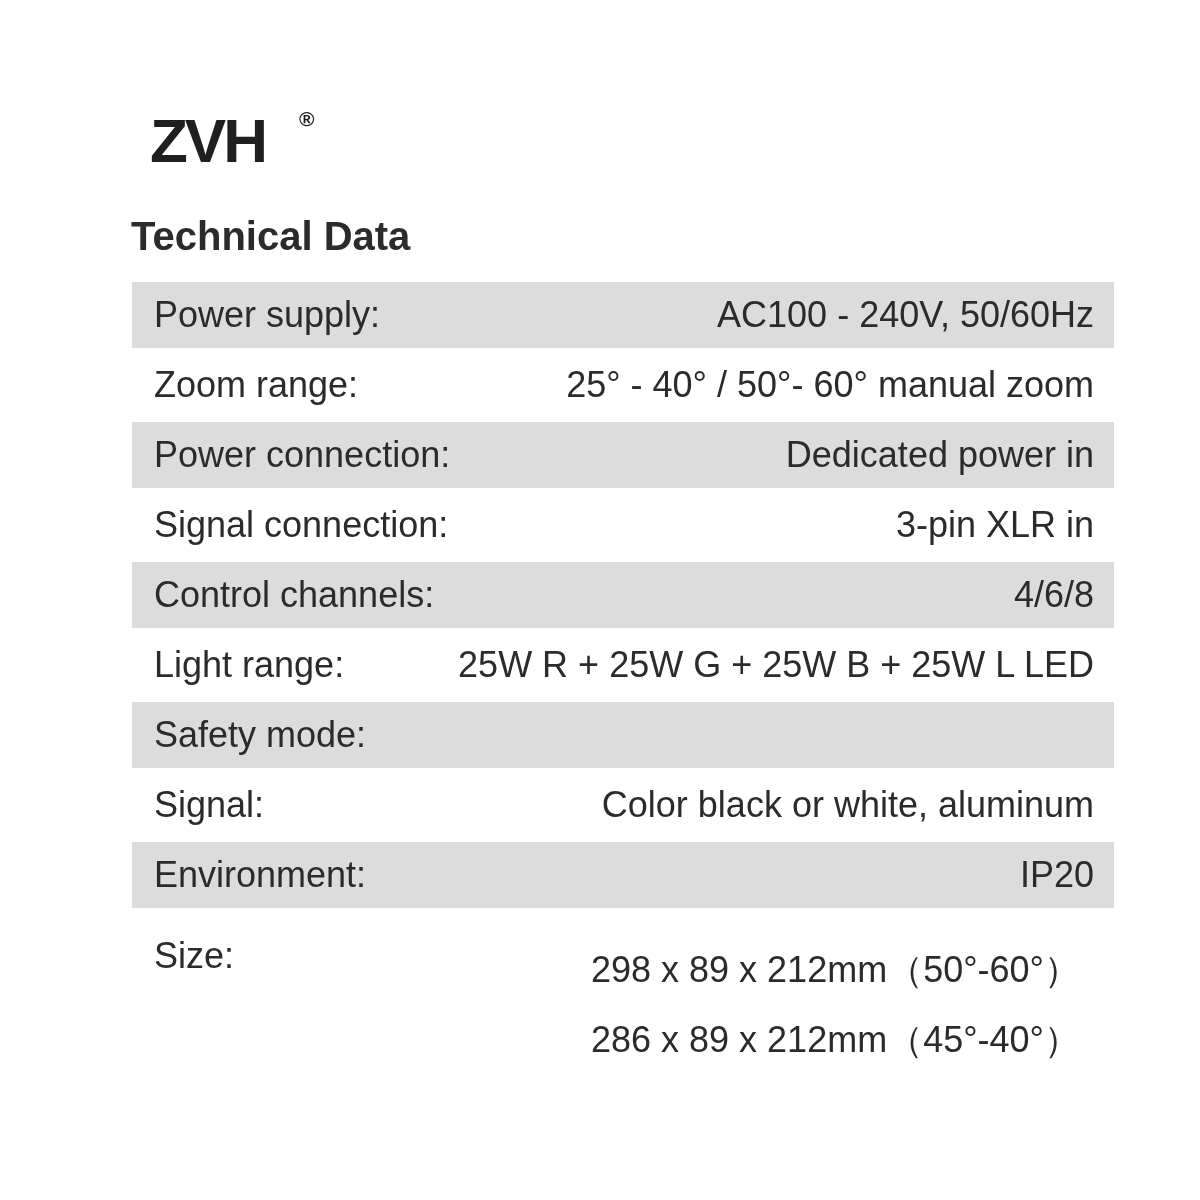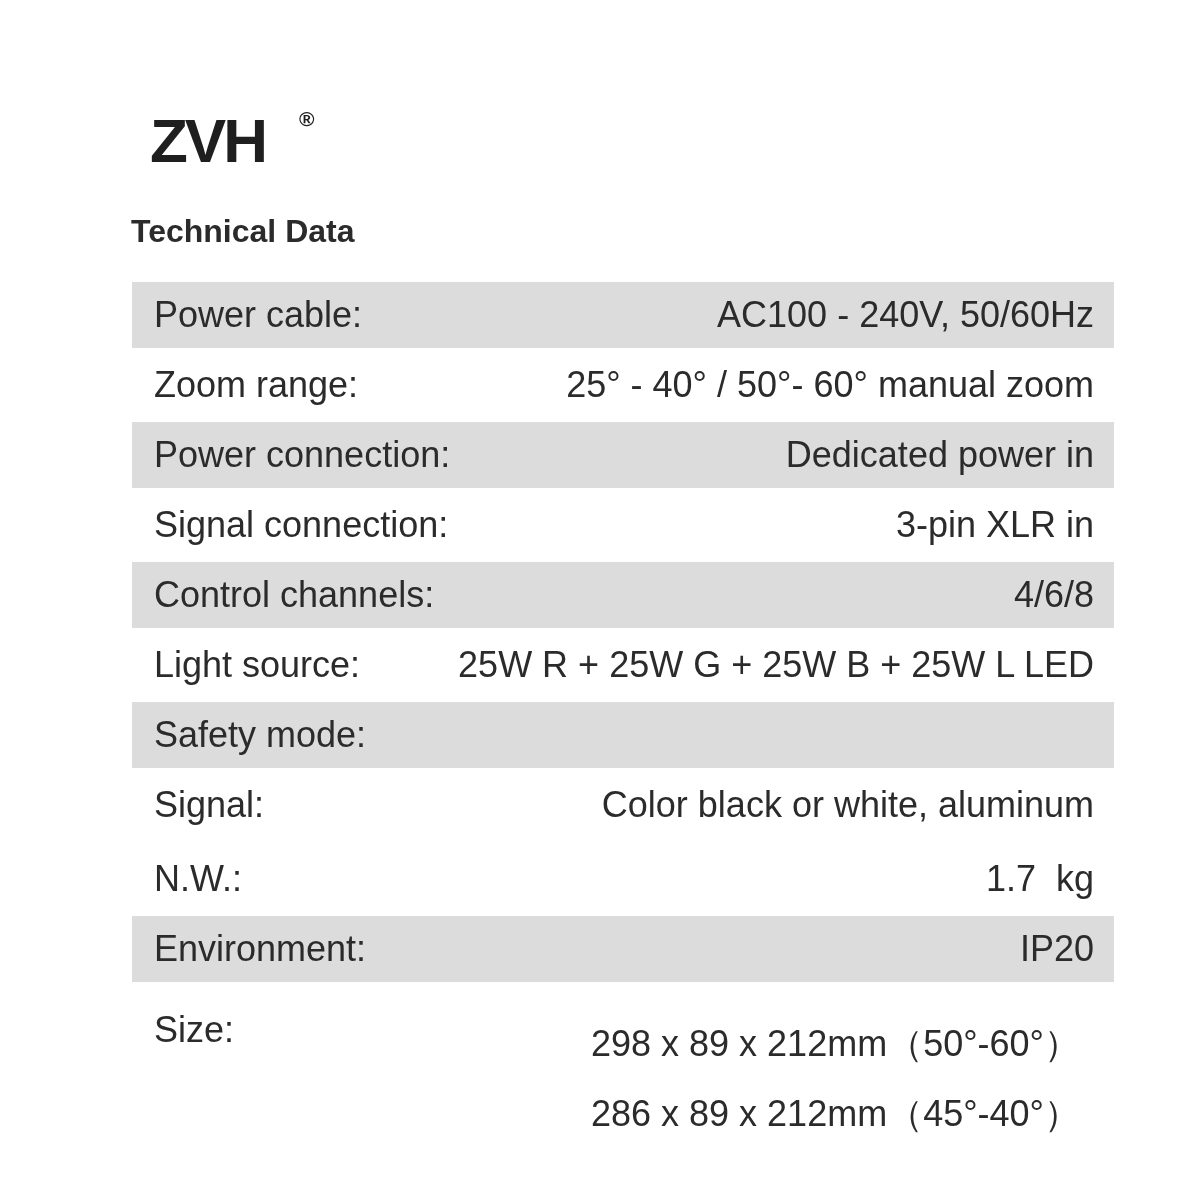--- a/index.html
+++ b/index.html
@@ -19,21 +19,21 @@
   }
   .logo .reg {
     display: inline-block;
     font-size: 21px; font-weight: bold; letter-spacing: 0;
     position: relative; top: -36px; left: 6px;
   }
 
   
   .title {
     position: absolute; left: 89px; top: 172px;
-    font-size: 32px; font-weight: bold; color: #2b2b2b;
+    font-size: 40px; font-weight: bold; color: #2b2b2b;
     line-height: 1.1; white-space: nowrap;
   }
 
   
   .spec-table {
     position: absolute; left: 90px; top: 240px; width: 1010px;
     font-size: 36px; color: #2b2b2b;
   }
   .row {
     display: flex; justify-content: space-between; align-items: center;
@@ -61,21 +61,21 @@
 
   <div class="logo">
     <span>ZVH</span><span class="reg">®</span>
   </div>
 
   <h1 class="title">Technical Data</h1>
 
   <div class="spec-table">
 
     <div class="row shaded">
-      <span class="label">Power cable:</span>
+      <span class="label">Power supply:</span>
       <span class="value">AC100 - 240V, 50/60Hz</span>
     </div>
 
     <div class="row plain">
       <span class="label">Zoom range:</span>
       <span class="value">25° - 40° / 50°- 60° manual zoom</span>
     </div>
 
     <div class="row shaded">
       <span class="label">Power connection:</span>
@@ -86,38 +86,34 @@
       <span class="label">Signal connection:</span>
       <span class="value">3-pin XLR in</span>
     </div>
 
     <div class="row shaded">
       <span class="label">Control channels:</span>
       <span class="value">4/6/8</span>
     </div>
 
     <div class="row plain">
-      <span class="label">Light source:</span>
+      <span class="label">Light range:</span>
       <span class="value">25W R + 25W G + 25W B + 25W L LED</span>
     </div>
 
     <div class="row shaded">
       <span class="label">Safety mode:</span>
     </div>
 
     <div class="row plain">
       <span class="label">Signal:</span>
       <span class="value">Color black or white, aluminum</span>
     </div>
 
 
-    <div class="row plain">
-      <span class="label">N.W.:</span>
-      <span class="value">1.7  kg</span>
-    </div>
 
     <div class="row shaded">
       <span class="label">Environment:</span>
       <span class="value">IP20</span>
     </div>
 
     <div class="row plain row-size">
       <span class="label">Size:</span>
       <span class="value value-multiline">
         <span class="line">298 x 89 x 212mm（50°-60°）</span>

